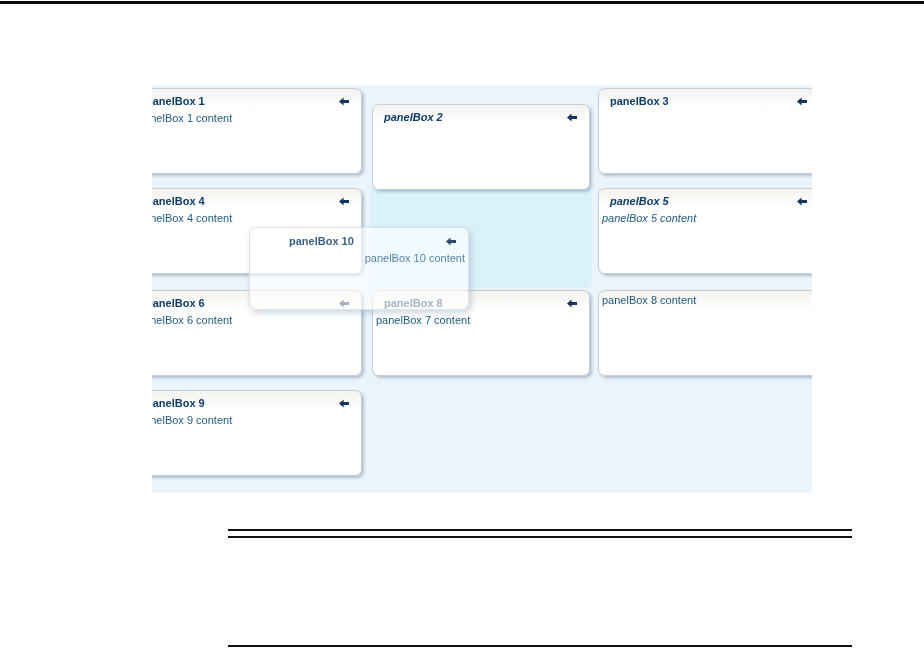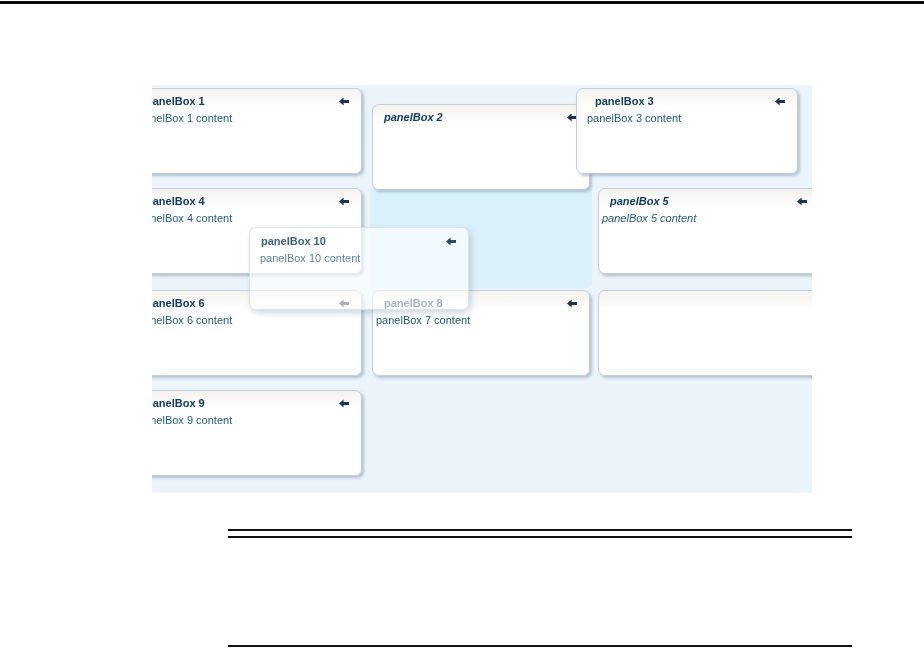--- a/index.html
+++ b/index.html
@@ -34,22 +34,22 @@
   .arrow-icon svg{display:block;}
   .panel-content{
     padding:3px 3px 0 3px;font-size:11px;color:#1e5a7e;line-height:13px;white-space:nowrap;
   }
   .ghost{
     left:97px;top:142px;width:220px;height:83px;z-index:10;
     background:rgba(255,255,255,0.62);
     border:1px solid rgba(198,207,216,0.55);
     box-shadow:2px 3px 6px rgba(110,140,170,0.35);
   }
-  .ghost .panel-title{color:rgba(13,60,102,0.82);}
-  .ghost .panel-content{color:rgba(30,90,125,0.75);padding-left:10px;}
+  .ghost .panel-title{color:rgba(13,60,102,0.82);margin-left:28px;}
+  .ghost .panel-content{color:rgba(30,90,125,0.75);padding-left:10px;text-align:right;}
   .ghost .panel-header{padding-top:7px;}
   .ghost .arrow-icon{opacity:0.9;}
   .rule-double{
     position:absolute;left:228px;width:624px;height:5px;
     border-top:2px solid #111;border-bottom:2px solid #111;
   }
   #rule-upper{top:529px;}
   #rule-lower{top:645px;}
 </style>
 </head>
@@ -76,30 +76,29 @@
     <div class="panel-header">
       <span class="panel-title">panelBox 2</span>
       <span class="arrow-icon">
         <svg width="10" height="9" viewBox="0 0 10 9">
           <path d="M0 4.5 L4.6 0.6 L4.6 2.9 L10 2.9 L10 6.1 L4.6 6.1 L4.6 8.4 Z" fill="#16365c"></path>
         </svg>
       </span>
     </div>
   </div>
 
-  <div class="panel" style="left: 424px; top: 3px; width: 222px; padding-left: 7px;">
+  <div class="panel" style="left: 446px; top: 3px; width: 222px;">
     <div class="panel-header">
       <span class="panel-title">panelBox 3</span>
       <span class="arrow-icon">
         <svg width="10" height="9" viewBox="0 0 10 9">
           <path d="M0 4.5 L4.6 0.6 L4.6 2.9 L10 2.9 L10 6.1 L4.6 6.1 L4.6 8.4 Z" fill="#16365c"></path>
         </svg>
       </span>
     </div>
-    <div class="panel-content">panelBox 3 content</div>
   </div>
 
   <div class="panel" style="left: -18px; top: 103px; width: 228px;">
     <div class="panel-header">
       <span class="panel-title">panelBox 4</span>
       <span class="arrow-icon">
         <svg width="10" height="9" viewBox="0 0 10 9">
           <path d="M0 4.5 L4.6 0.6 L4.6 2.9 L10 2.9 L10 6.1 L4.6 6.1 L4.6 8.4 Z" fill="#16365c"></path>
         </svg>
       </span>
@@ -137,20 +136,21 @@
       <span class="arrow-icon">
         <svg width="10" height="9" viewBox="0 0 10 9">
           <path d="M0 4.5 L4.6 0.6 L4.6 2.9 L10 2.9 L10 6.1 L4.6 6.1 L4.6 8.4 Z" fill="#16365c"></path>
         </svg>
       </span>
     </div>
     <div class="panel-content">panelBox 7 content</div>
   </div>
 
   <div class="panel" style="left: 446px; top: 205px; width: 222px;">
+    <div class="panel-content">panelBox 8 content</div>
   </div>
 
   <div class="panel" style="left: -18px; top: 305px; width: 228px;">
     <div class="panel-header">
       <span class="panel-title">panelBox 9</span>
       <span class="arrow-icon">
         <svg width="10" height="9" viewBox="0 0 10 9">
           <path d="M0 4.5 L4.6 0.6 L4.6 2.9 L10 2.9 L10 6.1 L4.6 6.1 L4.6 8.4 Z" fill="#16365c"></path>
         </svg>
       </span>

